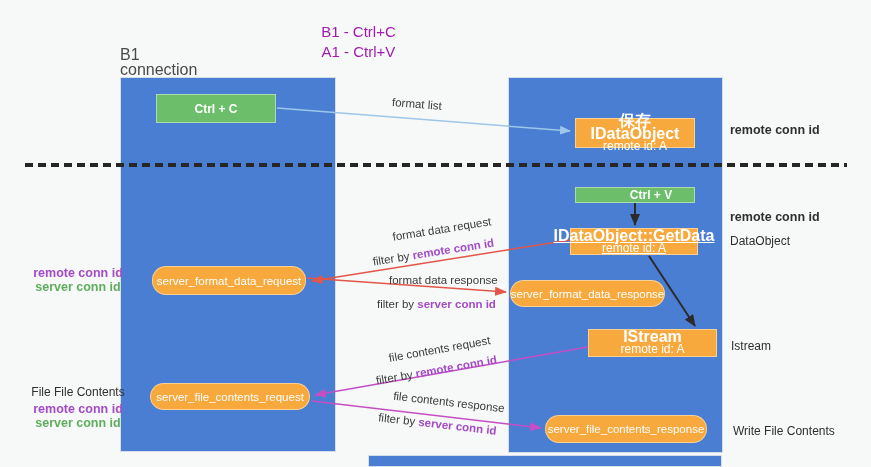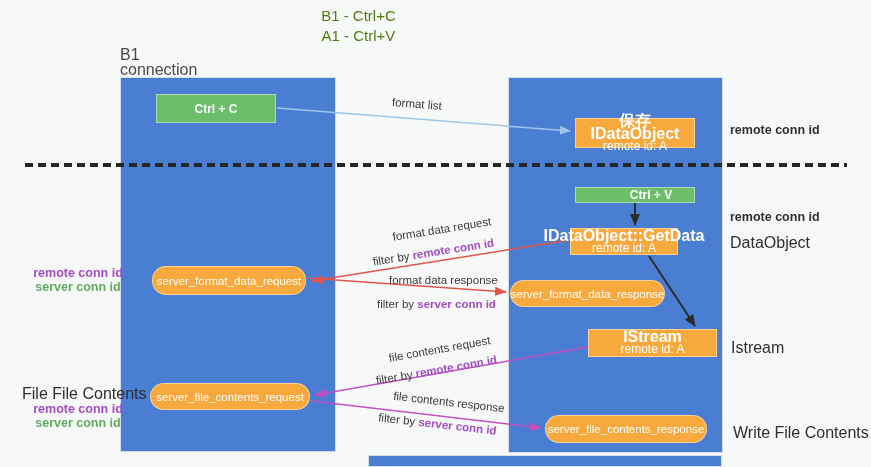--- a/index.html
+++ b/index.html
@@ -1,38 +1,38 @@
 <!DOCTYPE html>
 <html><head>
 <meta charset="utf-8">
 <style>
   html,body{margin:0;padding:0;}
   body{background:#f7f8f8;font-family:"Liberation Sans","DejaVu Sans",sans-serif;}
   .stage{position:relative;width:871px;height:467px;background:#f7f8f8;overflow:hidden;}
 
-  .title{position:absolute;left:0;top:6px;width:717px;text-align:center;
-         font-size:15px;line-height:20px;color:#4d7c0f;}
+  .title{position:absolute;left:0;top:22px;width:717px;text-align:center;
+         font-size:15px;line-height:20px;color:#a21caf;}
   .col-header{position:absolute;text-align:left;font-size:16px;line-height:15px;color:#4a4a4a;}
 
   .lifeline{position:absolute;background:#4A7ED3;border:1px solid rgba(230,232,236,0.9);box-sizing:border-box;}
 
   .overlay{position:absolute;left:0;top:0;width:871px;height:467px;pointer-events:none;}
 
   .node{position:absolute;display:flex;flex-direction:column;align-items:center;justify-content:center;
         color:#ffffff;text-align:center;box-sizing:border-box;border:1px solid rgba(255,255,255,0.45);}
   .node.orange{background:#F7A93E;}
   .node.green{background:#6CBE6B;font-size:12px;font-weight:600;}
   .node .l1{font-size:16px;line-height:13px;font-weight:600;}
   .node .l2{font-size:12px;line-height:13px;}
   .node.wide{font-size:11.5px;border-radius:14px;}
 
   .albl{position:absolute;font-size:11.5px;color:#3b3b3b;white-space:nowrap;}
   .purple{color:#A34CC6;font-weight:bold;}
   .greent{color:#5FAE5F;font-weight:bold;}
-  .ann{position:absolute;font-size:16px;color:#2f2f2f;white-space:nowrap;}
+  .ann{position:absolute;font-size:12px;color:#2f2f2f;white-space:nowrap;}
   .ann.bold-conn{font-weight:bold;font-size:12.5px;}
   .conn-block{position:absolute;text-align:center;font-size:12.5px;font-weight:bold;line-height:14px;white-space:nowrap;}
 </style>
 </head>
 <body>
 
 <div class="stage">
 
   <div class="title">
     <div>B1 - Ctrl+C</div>
@@ -87,21 +87,21 @@
 
   <div class="node orange" style="left:575px;top:118px;width:120px;height:30px;">
     <span class="l1">保存IDataObject</span>
     <span class="l2">remote id: A</span>
   </div>
 
   <div class="node green" style="left:575px;top:187px;width:120px;height:16px;padding-left:32px;">
     <span>Ctrl + V</span>
   </div>
 
-  <div class="node orange" style="left:570px;top:228px;width:108px;height:27px;">
+  <div class="node orange" style="left:570px;top:228px;width:128px;height:27px;text-decoration:underline;">
     <span class="l1">IDataObject::GetData</span>
     <span class="l2">remote id: A</span>
   </div>
 
   <div class="node orange wide" style="left:152px;top:266px;width:154px;height:29px;">
     <span>server_format_data_request</span>
   </div>
 
   <div class="node orange wide" style="left:510px;top:280px;width:155px;height:27px;">
     <span>server_format_data_response</span>

